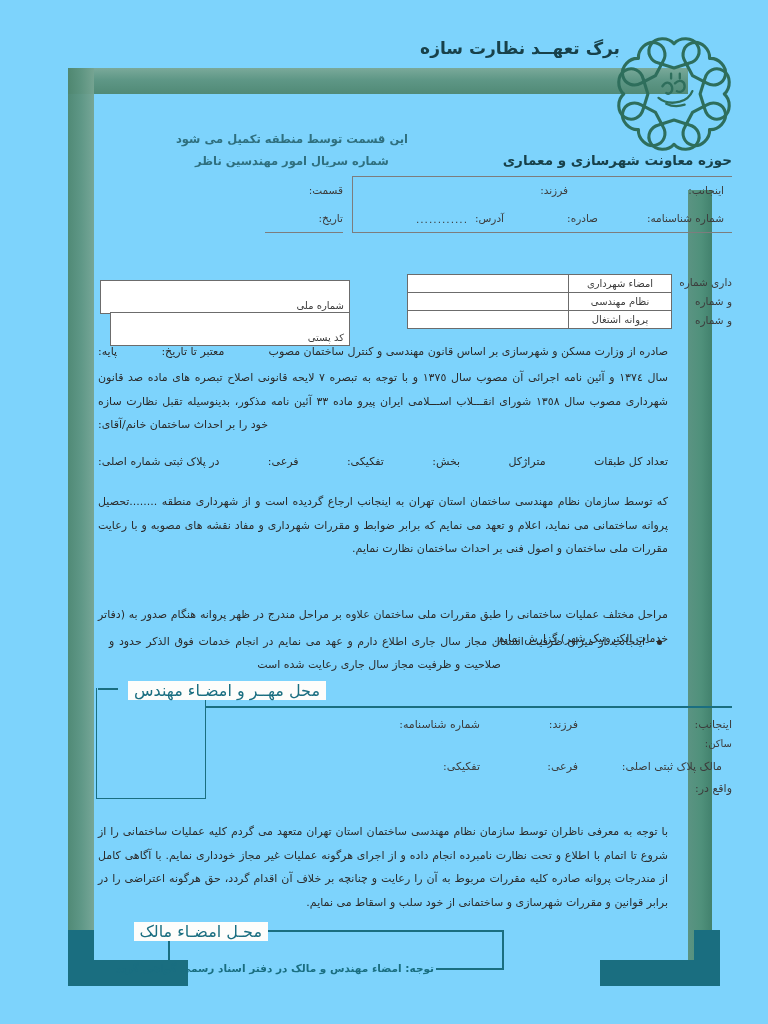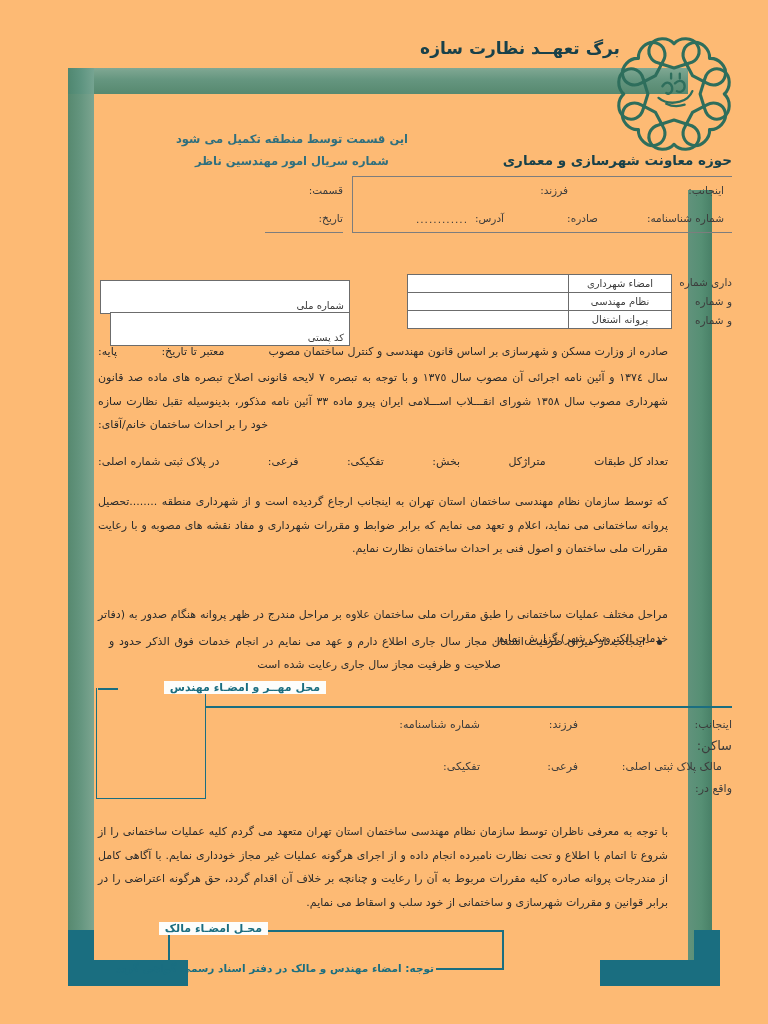--- a/index.html
+++ b/index.html
@@ -9,21 +9,21 @@
     background: #ffffff;
   }
   body {
     font-family: "DejaVu Sans", "Liberation Sans", sans-serif;
   }
   #page {
     position: relative;
     width: 768px;
     height: 1024px;
     margin: 0 auto;
-    background: #fdba74;
+    background: #7dd3fc;
     overflow: hidden;
   }
 
   
   .band-top {
     position: absolute;
     left: 68px;
     top: 68px;
     width: 620px;
     height: 26px;
@@ -205,22 +205,22 @@
 
   
   .sigbox {
     position: absolute;
     border: 1.6px solid #1a6e80;
     background: transparent;
   }
   .sigbox.open-top { border-top: none; }
   .sigbox-label {
     position: absolute;
-    font-size: 11px;
-    font-weight: bold;
+    font-size: 16px;
+    font-weight: normal;
     color: #1a6e80;
     background: #fdfdfb;
     padding: 0 6px;
     white-space: nowrap;
   }
   .teal-rule {
     position: absolute;
     background: #1a6e80;
     height: 1.6px;
   }
@@ -359,21 +359,21 @@
   <div class="sigbox open-top" style="right:562px; top:688px; width:108px; height:110px;"></div>
   <div class="teal-rule" style="right:650px; top:688px; width:20px;"></div>
   <div class="teal-rule" style="right:562px; top:688px; width:14px;"></div>
   <div class="sigbox-label" style="right:442px; top:681px;">محل مهــر و امضـاء مهندس</div>
   <div class="teal-rule" style="right:36px; top:706px; width:526px;"></div>
 
   <div class="fld" style="right:36px; top:718px; font-size:11px;">اینجانب:</div>
   <div class="fld" style="right:190px; top:718px; font-size:11px;">فرزند:</div>
   <div class="fld" style="right:288px; top:718px; font-size:11px;">شماره شناسنامه:</div>
 
-  <div class="fld" style="right:36px; top:738px; font-size:13px;">ساکن:</div>
+  <div class="fld" style="right:36px; top:738px; font-size:10px;">ساکن:</div>
 
   <div class="fld" style="right:46px; top:760px; font-size:11px;">مالک پلاک ثبتی اصلی:</div>
   <div class="fld" style="right:190px; top:760px; font-size:11px;">فرعی:</div>
   <div class="fld" style="right:288px; top:760px; font-size:11px;">تفکیکی:</div>
 
   <div class="fld" style="right:36px; top:782px; font-size:11px;">واقع در:</div>
 
   <div class="para rightlast" style="right:100px; top:820px; width:570px;">با توجه به معرفی ناظران توسط سازمان نظام مهندسی ساختمان استان تهران متعهد می گردم کلیه عملیات ساختمانی را از شروع تا اتمام با اطلاع و تحت نظارت نامبرده انجام داده و از اجرای هرگونه عملیات غیر مجاز خودداری نمایم. با آگاهی کامل از مندرجات پروانه صادره کلیه مقررات مربوط به آن را رعایت و چنانچه بر خلاف آن اقدام گردد، حق هرگونه اعتراضی را در برابر قوانین و مقررات شهرسازی و ساختمانی از خود سلب و اسقاط می نمایم.</div>
 
   <div class="teal-rule-v" style="right:598px; top:930px; height:55px;"></div>

